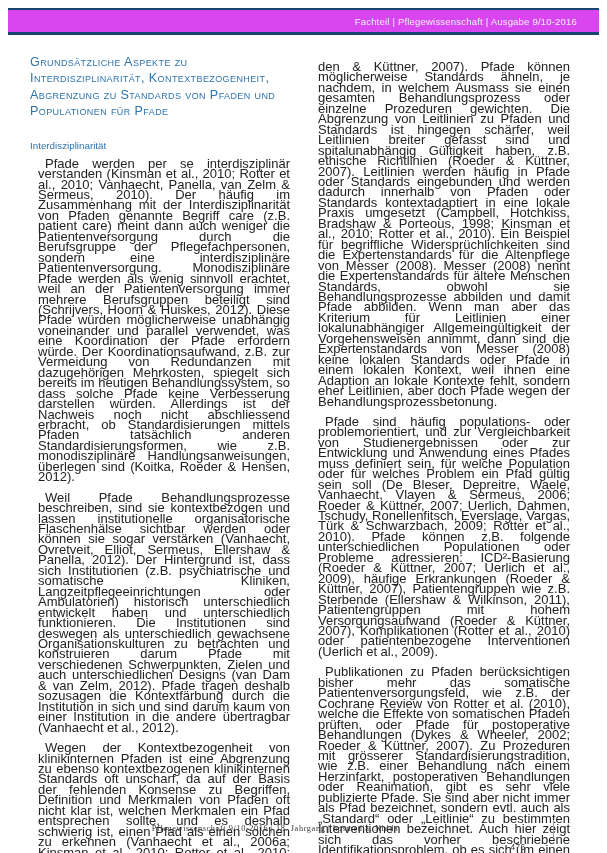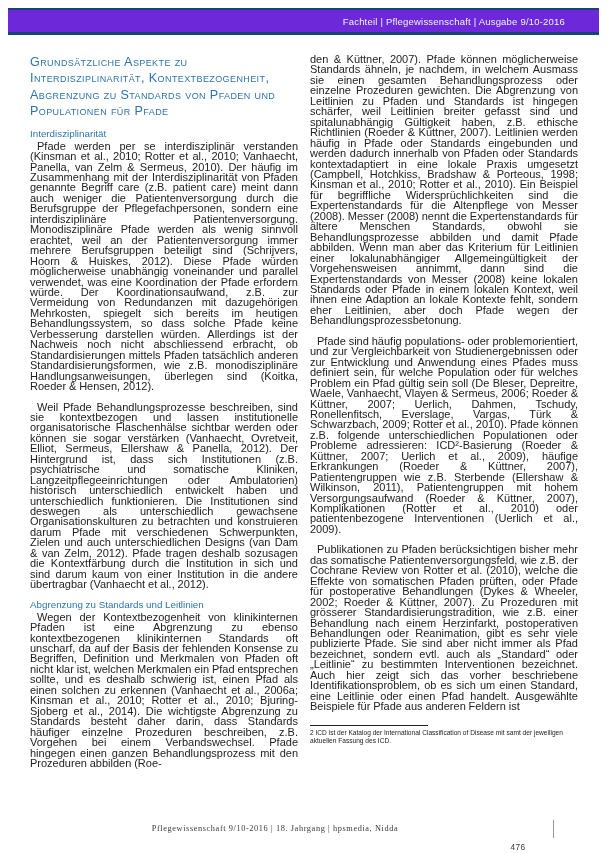--- a/index.html
+++ b/index.html
@@ -2,47 +2,47 @@
 <html lang="de"><head>
 <meta charset="utf-8">
 <style>
   html,body { margin:0; padding:0; background:#ffffff; }
   .page {
     position:relative; width:607px; height:853px; background:#ffffff;
     font-family:"Liberation Sans", sans-serif; overflow:hidden;
   }
   .header-bar {
     position:absolute; left:8px; right:8px; top:8px; height:22px;
-    background:#6d28d9; border-top:2px solid #16456f; border-bottom:3px solid #16456f;
+    background:#d946ef; border-top:2px solid #16456f; border-bottom:3px solid #16456f;
     display:flex; align-items:center; justify-content:flex-end;
-    padding-right:34px; box-sizing:content-box;
+    padding-right:22px; box-sizing:content-box;
   }
   .header-text { color:#ecf4fb; font-size:9.5px; letter-spacing:0.2px; }
 
   .content {
     position:absolute; left:30px; top:54px; width:548px;
     display:flex; gap:12px;
   }
   .col { width:268px; }
 
   .title {
     color:#2e74ad; font-variant:small-caps; font-weight:400;
     font-size:12.6px; line-height:16.4px; letter-spacing:0.4px;
     margin:0 0 7px 0;
   }
   .heading {
     color:#2e74ad; font-size:9.8px; font-weight:400;
     margin:9px 0 2px 0;
   }
-  .heading.first { margin-top:8px; }
+  .heading.first { margin-top:20px; }
   .heading.two-line { line-height:11.5px; }
 
   .para {
-    font-size:11px; line-height:10.45px; color:#222222;
-    text-align:justify; text-indent:7px; margin:0;
+    font-size:13px; line-height:10.45px; color:#222222;
+    text-align:justify; text-indent:7px; margin:8px;
     hyphens:auto; -webkit-hyphens:auto; word-spacing:-0.2px;
   }
   .para.no-indent { text-indent:0; }
   .para + .para { margin-top:10px; }
 
   .footnote-sep {
     width:118px; height:0; border-top:1px solid #222222;
     margin:13px 0 3px 0;
   }
   .footnote {
@@ -69,21 +69,20 @@
   <div class="content">
 
     <div class="col">
       <h1 class="title">Grundsätzliche Aspekte zu Interdisziplinarität, Kontextbezogenheit, Abgrenzung zu Standards von Pfaden und Populationen für Pfade</h1>
 
       <h2 class="heading first">Interdisziplinarität</h2>
       <p class="para">Pfade werden per se interdisziplinär verstanden (Kinsman et al., 2010; Rotter et al., 2010; Vanhaecht, Panella, van Zelm &amp; Sermeus, 2010). Der häufig im Zusammenhang mit der Interdisziplinarität von Pfaden genannte Begriff care (z.B. patient care) meint dann auch weniger die Patientenversorgung durch die Berufsgruppe der Pflegefachpersonen, sondern eine interdisziplinäre Patientenversorgung. Monodisziplinäre Pfade werden als wenig sinnvoll erachtet, weil an der Patientenversorgung immer mehrere Berufsgruppen beteiligt sind (Schrijvers, Hoorn &amp; Huiskes, 2012). Diese Pfade würden möglicherweise unabhängig voneinander und parallel verwendet, was eine Koordination der Pfade erfordern würde. Der Koordinationsaufwand, z.B. zur Vermeidung von Redundanzen mit dazugehörigen Mehrkosten, spiegelt sich bereits im heutigen Behandlungssystem, so dass solche Pfade keine Verbesserung darstellen würden. Allerdings ist der Nachweis noch nicht abschliessend erbracht, ob Standardisierungen mittels Pfaden tatsächlich anderen Standardisierungsformen, wie z.B. monodisziplinäre Handlungsanweisungen, überlegen sind (Koitka, Roeder &amp; Hensen, 2012).</p>
 
       <p class="para">Weil Pfade Behandlungsprozesse beschreiben, sind sie kontextbezogen und lassen institutionelle organisatorische Flaschenhälse sichtbar werden oder können sie sogar verstärken (Vanhaecht, Ovretveit, Elliot, Sermeus, Ellershaw &amp; Panella, 2012). Der Hintergrund ist, dass sich Institutionen (z.B. psychiatrische und somatische Kliniken, Langzeitpflegeeinrichtungen oder Ambulatorien) historisch unterschiedlich entwickelt haben und unterschiedlich funktionieren. Die Institutionen sind deswegen als unterschiedlich gewachsene Organisationskulturen zu betrachten und konstruieren darum Pfade mit verschiedenen Schwerpunkten, Zielen und auch unterschiedlichen Designs (van Dam &amp; van Zelm, 2012). Pfade tragen deshalb sozusagen die Kontextfärbung durch die Institution in sich und sind darum kaum von einer Institution in die andere übertragbar (Vanhaecht et al., 2012).</p>
 
-      <h2 class="heading">Abgrenzung zu Standards und Leitlinien</h2>
       <p class="para">Wegen der Kontextbezogenheit von klinikinternen Pfaden ist eine Abgrenzung zu ebenso kontextbezogenen klinikinternen Standards oft unscharf, da auf der Basis der fehlenden Konsense zu Begriffen, Definition und Merkmalen von Pfaden oft nicht klar ist, welchen Merkmalen ein Pfad entsprechen sollte, und es deshalb schwierig ist, einen Pfad als einen solchen zu erkennen (Vanhaecht et al., 2006a; Kinsman et al., 2010; Rotter et al., 2010; Bjuring-Sjoberg et al., 2014). Die wichtigste Abgrenzung zu Standards besteht daher darin, dass Standards häufiger einzelne Prozeduren beschreiben, z.B. Vorgehen bei einem Verbandswechsel. Pfade hingegen einen ganzen Behandlungsprozess mit den Prozeduren abbilden (Roe-</p>
     </div>
 
     <div class="col">
       <p class="para no-indent">den &amp; Küttner, 2007). Pfade können möglicherweise Standards ähneln, je nachdem, in welchem Ausmass sie einen gesamten Behandlungsprozess oder einzelne Prozeduren gewichten. Die Abgrenzung von Leitlinien zu Pfaden und Standards ist hingegen schärfer, weil Leitlinien breiter gefasst sind und spitalunabhängig Gültigkeit haben, z.B. ethische Richtlinien (Roeder &amp; Küttner, 2007). Leitlinien werden häufig in Pfade oder Standards eingebunden und werden dadurch innerhalb von Pfaden oder Standards kontextadaptiert in eine lokale Praxis umgesetzt (Campbell, Hotchkiss, Bradshaw &amp; Porteous, 1998; Kinsman et al., 2010; Rotter et al., 2010). Ein Beispiel für begriffliche Widersprüchlichkeiten sind die Expertenstandards für die Altenpflege von Messer (2008). Messer (2008) nennt die Expertenstandards für ältere Menschen Standards, obwohl sie Behandlungsprozesse abbilden und damit Pfade abbilden. Wenn man aber das Kriterium für Leitlinien einer lokalunabhängiger Allgemeingültigkeit der Vorgehensweisen annimmt, dann sind die Expertenstandards von Messer (2008) keine lokalen Standards oder Pfade in einem lokalen Kontext, weil ihnen eine Adaption an lokale Kontexte fehlt, sondern eher Leitlinien, aber doch Pfade wegen der Behandlungsprozessbetonung.</p>
 
       <p class="para">Pfade sind häufig populations- oder problemorientiert, und zur Vergleichbarkeit von Studienergebnissen oder zur Entwicklung und Anwendung eines Pfades muss definiert sein, für welche Population oder für welches Problem ein Pfad gültig sein soll (De Bleser, Depreitre, Waele, Vanhaecht, Vlayen &amp; Sermeus, 2006; Roeder &amp; Küttner, 2007; Uerlich, Dahmen, Tschudy, Ronellenfitsch, Everslage, Vargas, Türk &amp; Schwarzbach, 2009; Rotter et al., 2010). Pfade können z.B. folgende unterschiedlichen Populationen oder Probleme adressieren: ICD²-Basierung (Roeder &amp; Küttner, 2007; Uerlich et al., 2009), häufige Erkrankungen (Roeder &amp; Küttner, 2007), Patientengruppen wie z.B. Sterbende (Ellershaw &amp; Wilkinson, 2011), Patientengruppen mit hohem Versorgungsaufwand (Roeder &amp; Küttner, 2007), Komplikationen (Rotter et al., 2010) oder patientenbezogene Interventionen (Uerlich et al., 2009).</p>
       <p class="para">Publikationen zu Pfaden berücksichtigen bisher mehr das somatische Patientenversorgungsfeld, wie z.B. der Cochrane Review von Rotter et al. (2010), welche die Effekte von somatischen Pfaden prüften, oder Pfade für postoperative Behandlungen (Dykes &amp; Wheeler, 2002; Roeder &amp; Küttner, 2007). Zu Prozeduren mit grösserer Standardisierungstradition, wie z.B. einer Behandlung nach einem Herzinfarkt, postoperativen Behandlungen oder Reanimation, gibt es sehr viele publizierte Pfade. Sie sind aber nicht immer als Pfad bezeichnet, sondern evtl. auch als „Standard“ oder „Leitlinie“ zu bestimmten Interventionen bezeichnet. Auch hier zeigt sich das vorher beschriebene Identifikationsproblem, ob es sich um einen Standard, eine Leitlinie oder einen Pfad handelt. Ausgewählte Beispiele für Pfade aus anderen Feldern ist</p>
 
       <div class="footnote-sep"></div>

